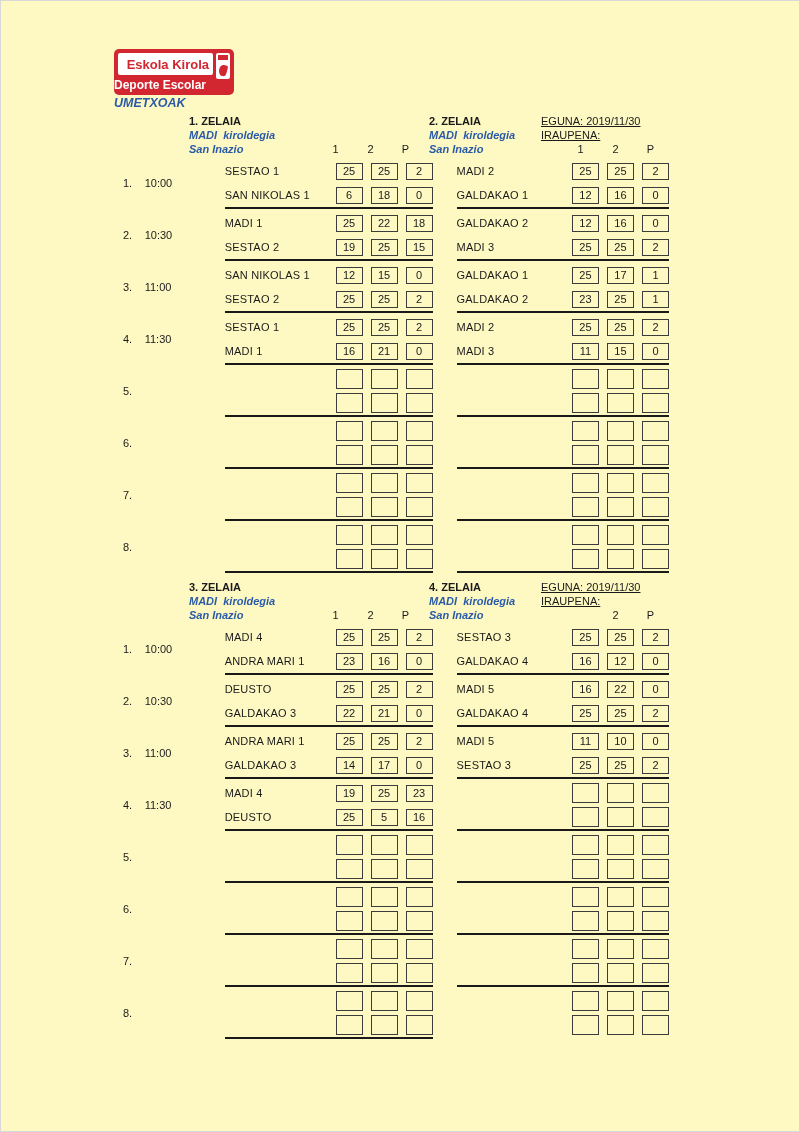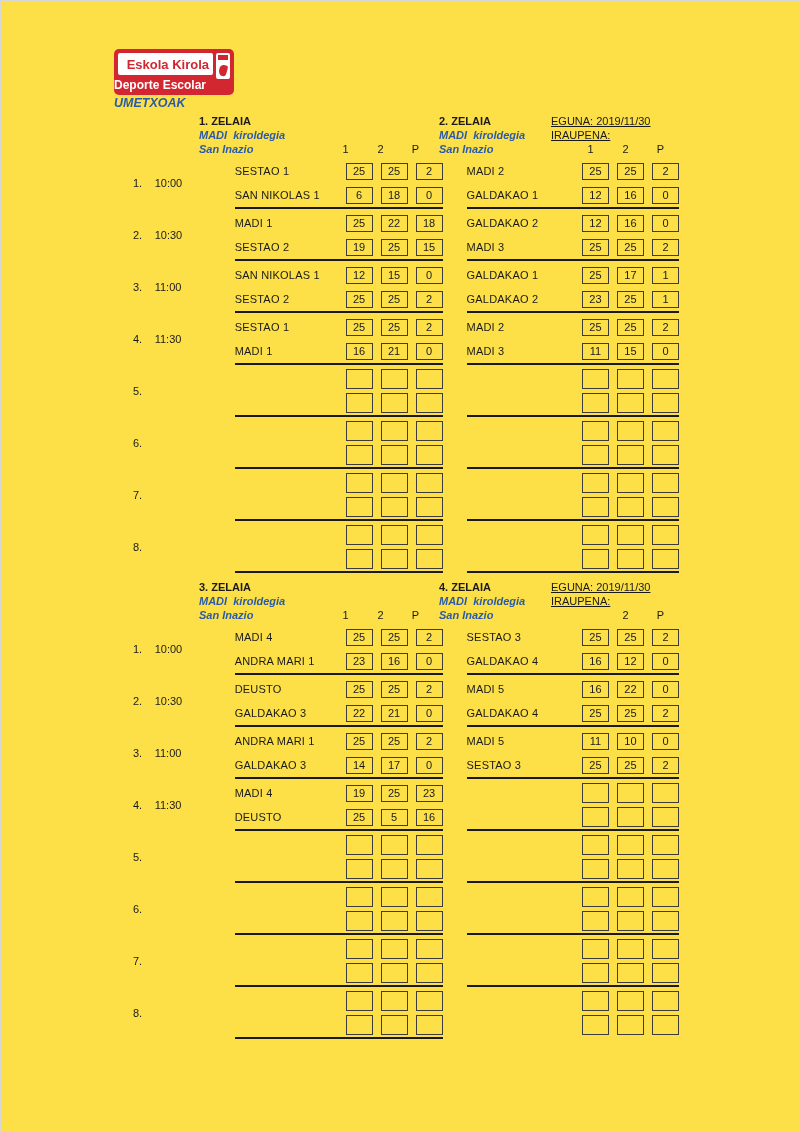--- a/index.html
+++ b/index.html
@@ -1,19 +1,19 @@
 <!DOCTYPE html>
 <html><head>
 <meta charset="utf-8">
 <style>
   * { margin:0; padding:0; box-sizing:border-box; }
   html,body { background:#f2f2f2; }
   .page {
     width:800px; height:1132px; position:relative; margin:0 auto;
-    background:#fde047; border:1px solid #d8d8d8;
+    background:#fef9c3; border:1px solid #d8d8d8;
     font-family:"Liberation Sans", sans-serif; color:#1a1a1a;
   }
 
   
   .eskola-logo {
     position:absolute; left:113px; top:48px; width:120px; height:46px;
     background:#d22630; border-radius:5px; overflow:hidden;
   }
   .eskola-top {
     position:absolute; left:4px; top:4px; right:21px; height:22px;
@@ -44,21 +44,21 @@
   .bizkaia-logo .word { text-decoration:underline; text-underline-offset:3px; }
   .bizkaia-icon { width:42px; height:42px; margin:0 -3px; }
 
   
   .category {
     position:absolute; left:113px; top:95px;
     color:#2b5ba8; font-weight:bold; font-style:italic; font-size:12.5px;
   }
 
   
-  .half { position:absolute; left:126px; width:552px; }
+  .half { position:absolute; left:116px; width:552px; }
   .half.first  { top:112px; }
   .half.second { top:578px; }
 
   .half-header { display:flex; height:44px; }
   .hspacer { width:72px; }
   .section-head { width:230px; position:relative; }
   .section-head.right { width:235px; margin-left:10px; }
   .shline { height:14px; display:flex; align-items:flex-end; }
   .st-title { font-weight:bold; font-size:11px; width:112px; }
   .venue { color:#2b5ba8; font-weight:bold; font-style:italic; font-size:11px; width:112px; white-space:pre; }

